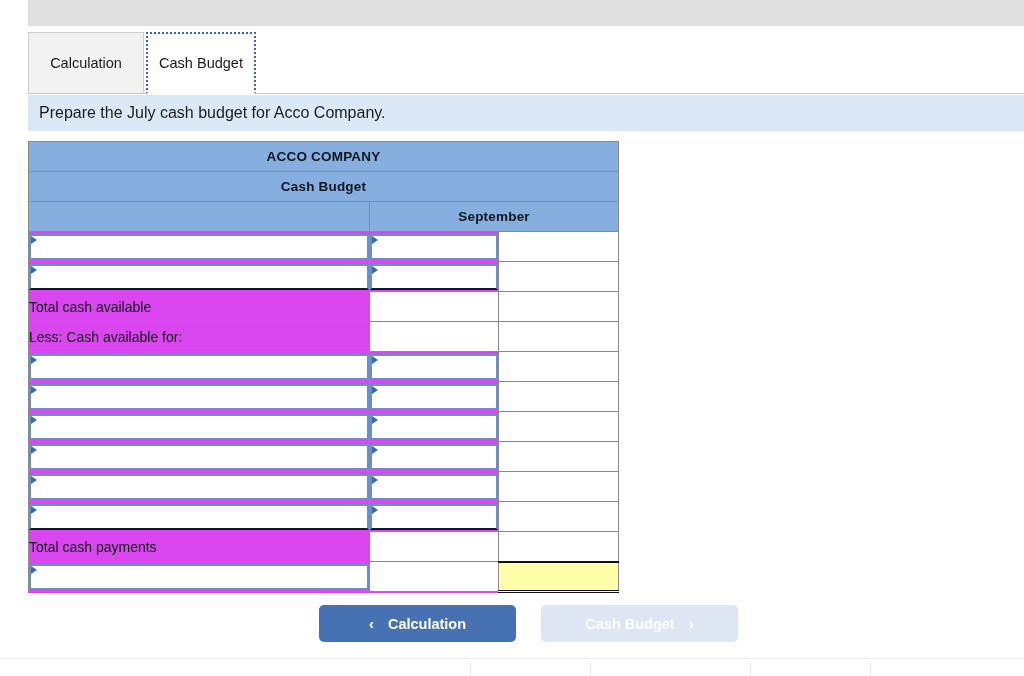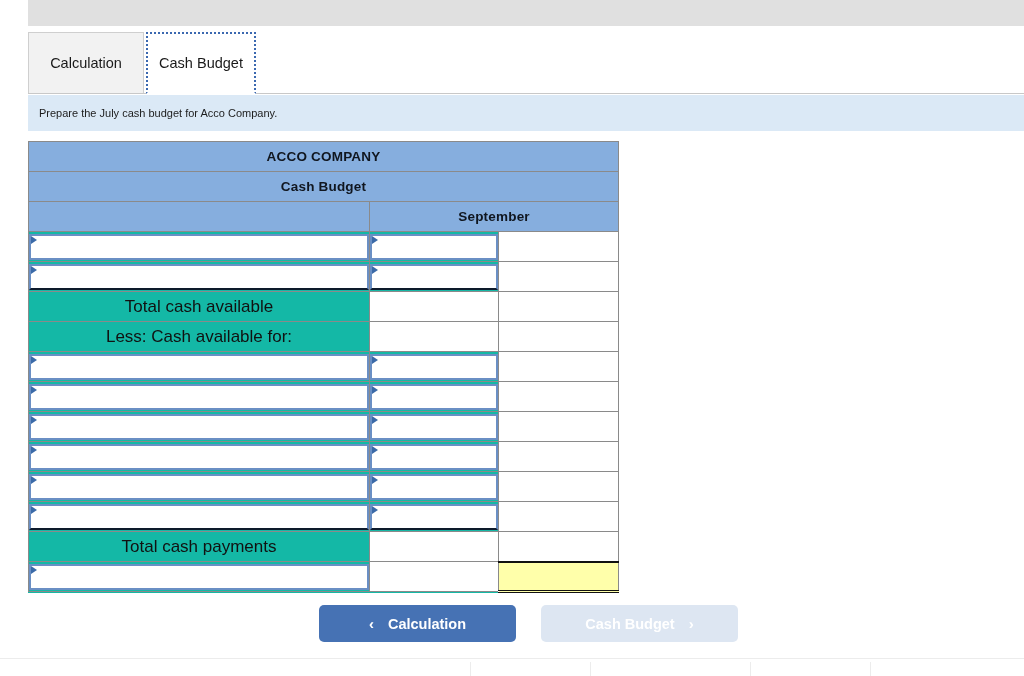--- a/index.html
+++ b/index.html
@@ -61,32 +61,32 @@
   }
 
   
   .banner {
     position: absolute;
     left: 28px; top: 95px;
     width: 996px; height: 36px;
     background: #dbe9f6;
     display: flex; align-items: center;
     padding-left: 11px;
-    font-size: 11px;
+    font-size: 16px;
     color: #1c1c1c;
   }
 
   
   .sheet {
     position: absolute;
     left: 28px; top: 141px;
     width: 590px;
     border-collapse: collapse;
     table-layout: fixed;
-    background: #14b8a6;
+    background: #d946ef;
   }
   .sheet td {
     border: 1px solid #8a8a8a;
     height: 30px;
     padding: 0;
     vertical-align: middle;
   }
   .col-a { width: 341px; }
   .col-b { width: 129px; }
   .col-c { width: 120px; }
@@ -94,24 +94,24 @@
   .hdr {
     background: #86aede;
     color: #10161f;
     font-weight: bold;
     font-size: 13.5px;
     text-align: center;
     letter-spacing: .2px;
   }
 
   .lbl {
-    font-size: 17px;
+    font-size: 14px;
     color: #111;
     padding-left: 6px;
-    text-align: center;
+    text-align: left;
   }
 
   
   .icell { padding: 2px 2px; position: relative; }
   .ibox {
     position: relative;
     width: 100%; height: 26px;
     background: #ffffff;
     border: 2px solid #6a8fc4;
     cursor: text;

